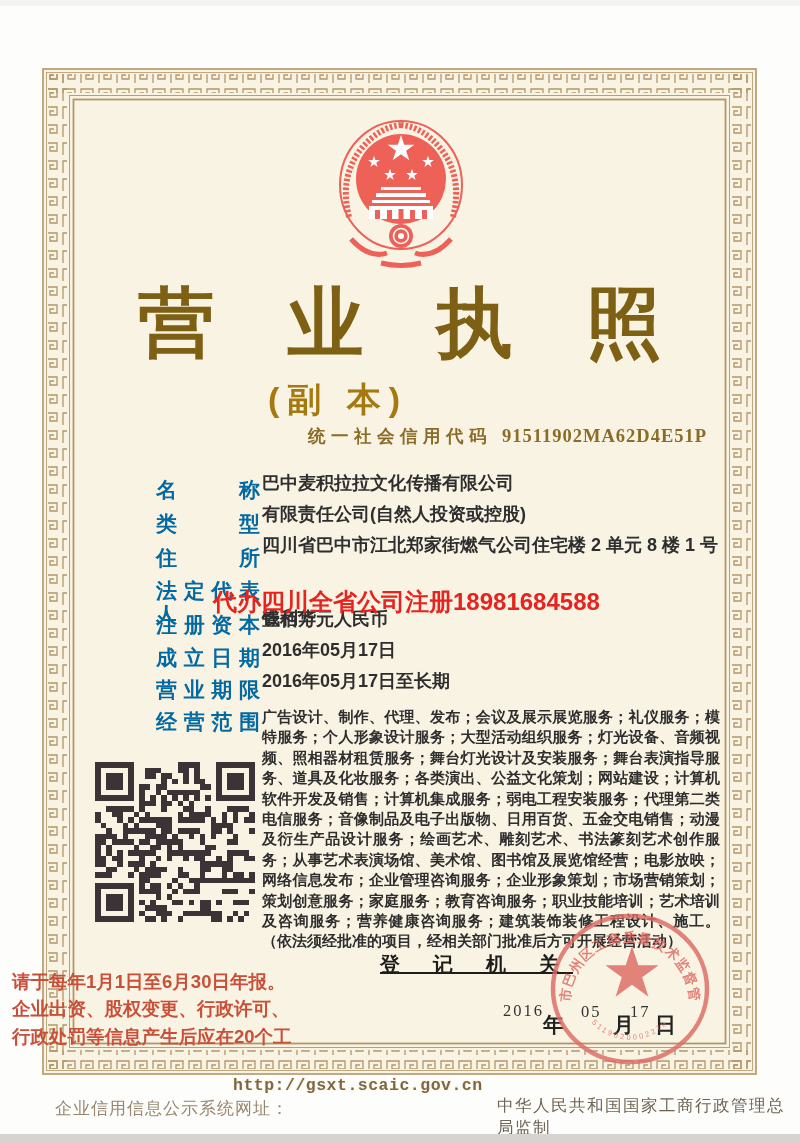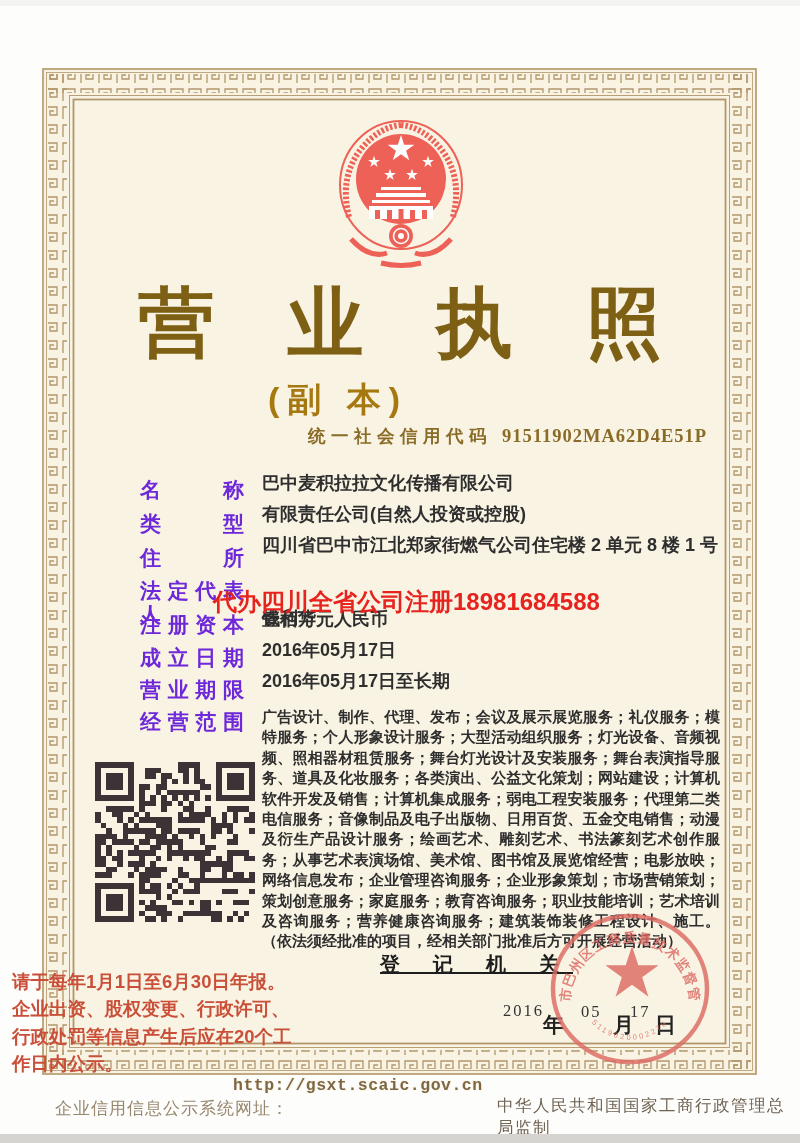--- a/index.html
+++ b/index.html
@@ -14,21 +14,21 @@
   
   .title{left:0;top:283px;width:800px;text-align:center;font-size:76px;font-weight:bold;
          letter-spacing:26px;color:#7e6014;text-indent:26px;line-height:1.06;
          font-family:"Liberation Sans","DejaVu Sans",sans-serif;}
   .subtitle{left:0;top:377px;width:668px;text-align:center;font-size:34px;font-weight:bold;
             letter-spacing:8px;color:#a5790f;text-indent:8px;}
   .credit-line{left:308px;top:424px;font-size:17.5px;font-weight:bold;color:#8a6c28;white-space:nowrap;}
   .credit-line .lab{letter-spacing:5.5px;margin-right:10px;}
   .credit-line .code{font-family:"Liberation Serif","DejaVu Serif",serif;letter-spacing:1px;font-size:18.5px;}
   
-  .flabel{left:140px;width:104px;font-size:21px;font-weight:bold;color:#6d28d9;
+  .flabel{left:156px;width:104px;font-size:21px;font-weight:bold;color:#0369a1;
           text-align:justify;text-align-last:justify;line-height:24px;}
   .fvalue{left:262px;width:460px;font-size:18px;font-weight:600;color:#2e2e2e;line-height:22px;}
   .scope{left:262px;top:707px;width:458px;font-size:15px;line-height:20.4px;font-weight:600;
          color:#2e2e2e;text-align:justify;}
   
   .qr{left:95px;top:762px;width:160px;height:160px;}
   
   .registrar{left:380px;top:951px;font-size:20px;font-weight:600;color:#1d1d1d;
              letter-spacing:14px;font-family:"Liberation Serif","DejaVu Serif",serif;text-decoration:underline;}
   .dt{font-family:"Liberation Serif","DejaVu Serif",serif;color:#333;}
@@ -486,18 +486,17 @@
     <textPath href="#sealArcBottom" startOffset="50%" text-anchor="middle">5119020002276</textPath>
   </text>
 </svg>
 
 <div class="abs watermark">代办四川全省公司注册18981684588</div>
 
 <div class="abs notice">
   <div>请于每年1月1日至6月30日年报。</div>
   <div>企业出资、股权变更、行政许可、</div>
   <div>行政处罚等信息产生后应在20个工</div>
-  <div>作日内公示。</div>
 </div>
 <div class="abs url">http://gsxt.scaic.gov.cn</div>
 <div class="abs site-label">企业信用信息公示系统网址：</div>
 <div class="abs issuer">中华人民共和国国家工商行政管理总局监制</div>
 <div class="abs bottom-strip"></div>
 
 </body></html>

